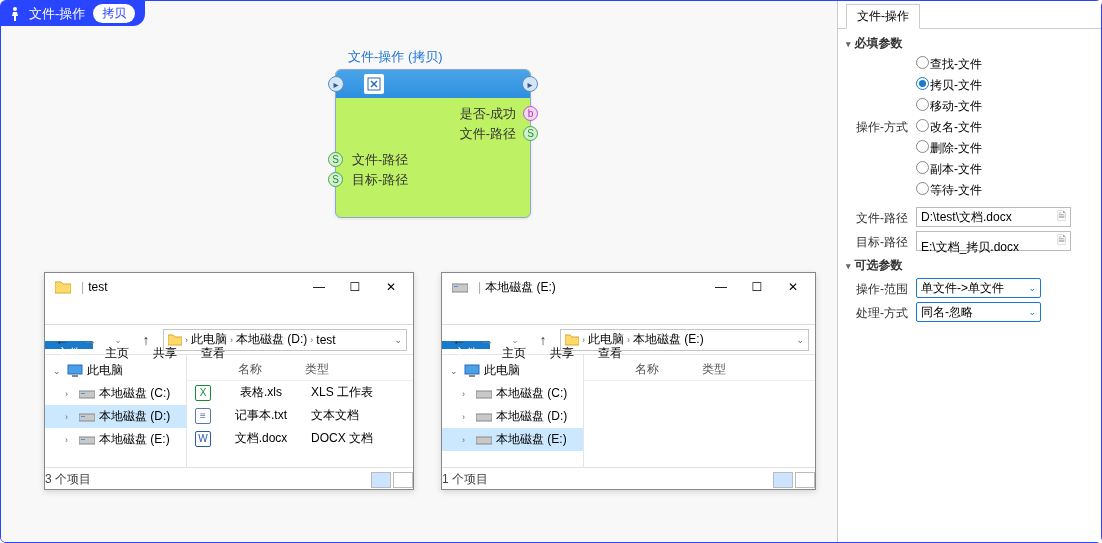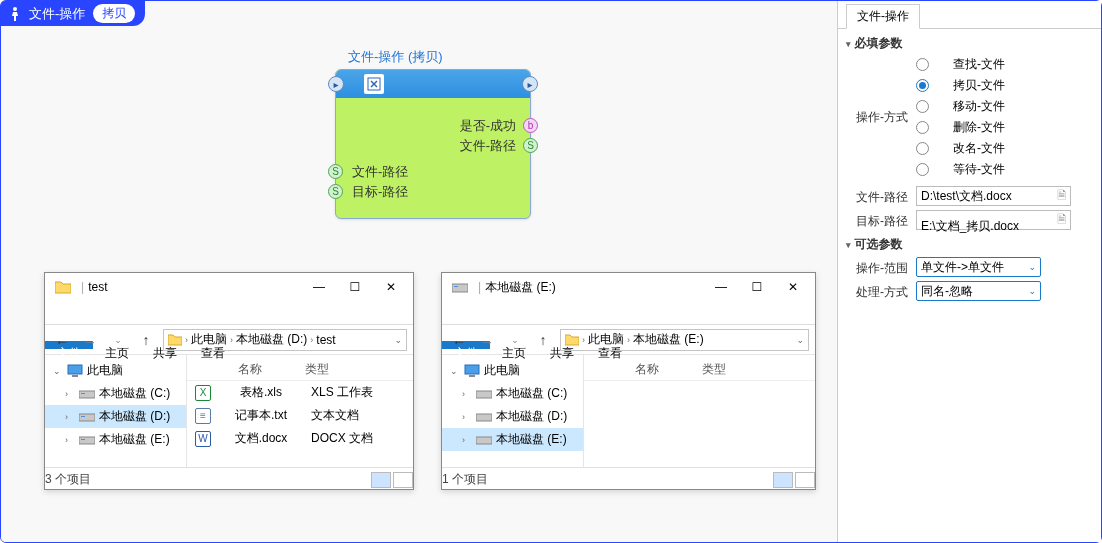--- a/index.html
+++ b/index.html
@@ -15,21 +15,21 @@
 .tag-bar .pill { background: #fff; color: #2945ff; border-radius: 10px; padding: 1px 9px; margin-left: 8px; font-size: 12px; font-weight: 500; }
 
 
 .node { position: absolute; top: 68px; left: 334px; width: 196px; border: 1px solid #8aa8d6; border-radius: 6px; background: #bef264; box-shadow: 0 1px 3px rgba(0,0,0,.1); }
 .node-title { position: absolute; top: -22px; left: 12px; color: #2074d8; font-size: 13px; }
 .node-header { background: linear-gradient(#4aa4e8, #2e8fe0); height: 28px; border-radius: 5px 5px 0 0; display: flex; align-items: center; padding: 0 4px; position: relative; }
 .node-header .doc-icon { width: 20px; height: 20px; background: #fff; border-radius: 2px; margin-left: 24px; display:flex; align-items:center; justify-content:center; }
 .node-port { width: 16px; height: 16px; border-radius: 50%; background: #d6e5f5; border: 1px solid #5a8dc8; display: flex; align-items: center; justify-content: center; font-size: 10px; color: #2a5a9a; position: absolute; }
 .node-port.left { left: -8px; top: 6px; }
 .node-port.right { right: -8px; top: 6px; }
-.node-body { padding: 6px 0 16px; position: relative; font-size: 13px; color: #333; margin-top: 12px; }
+.node-body { padding: 6px 0 27px; position: relative; font-size: 13px; color: #333; }
 .node-out { text-align: right; padding-right: 14px; line-height: 20px; position: relative; }
 .node-out .dot { position: absolute; right: -8px; width: 15px; height: 15px; border-radius: 50%; font-size: 10px; display:flex;align-items:center;justify-content:center; top: 2px; }
 .dot-b { background: #f2d9f2; border: 1px solid #c850c8; color: #b030b0; }
 .dot-s { background: #d3f0d3; border: 1px solid #4aa84a; color: #2a8a2a; }
 .node-in { position: relative; padding-left: 16px; line-height: 20px; }
 .node-in .dot { position: absolute; left: -8px; top: 2px; width: 15px; height: 15px; border-radius: 50%; font-size: 10px; display:flex;align-items:center;justify-content:center; }
 
 
 .explorer { position: absolute; width: 370px; height: 218px; background: #fff; border: 1px solid #888; box-shadow: 0 2px 6px rgba(0,0,0,.15); font-size: 12px; }
 .explorer.e1 { top: 271px; left: 43px; }
@@ -69,21 +69,21 @@
 
 
 .panel-tab { display: inline-block; border: 1px solid #ccc; border-bottom: 1px solid #fff; padding: 3px 10px; margin-left: 8px; background: #fff; position: relative; top: 1px; }
 .panel-section { padding: 6px 8px; }
 .section-head { display: flex; align-items: center; gap: 4px; font-weight: bold; color: #333; margin-bottom: 4px; }
 .section-head .tri { font-size: 9px; color: #666; }
 .param-row { display: flex; align-items: flex-start; margin-bottom: 4px; }
 .param-label { width: 70px; text-align: right; padding-right: 8px; color: #333; padding-top: 3px; }
 .param-ctrl { flex: 1; }
 .radio-list { display: flex; flex-direction: column; gap: 4px; padding-top: 0; }
-.radio-item { display: flex; align-items: center; gap: 24px; }
+.radio-item { display: flex; align-items: flex-start; gap: 1px; }
 .radio { width: 13px; height: 13px; border: 1px solid #888; border-radius: 50%; display: flex; align-items: center; justify-content: center; }
 .radio.checked::after { content: ""; width: 7px; height: 7px; background: #1979ca; border-radius: 50%; }
 .radio.checked { border-color: #1979ca; }
 .text-field { border: 1px solid #bbb; height: 20px; display: flex; align-items: center; padding: 0 4px; gap: 4px; width: 155px; }
 .text-field .doc-glyph { color: #888; font-size: 11px; margin-left: auto; }
 .select-field { border: 1px solid #1979ca; height: 20px; display: flex; align-items: center; padding: 0 4px; width: 125px; justify-content: space-between; border-radius: 2px; }
 .select-field .chev { color: #1979ca; font-size: 9px; }
 
 svg { display: block; }
 </style>
@@ -343,25 +343,29 @@
           <div class="radio-item">
               <div class="radio checked"></div>
               <span>拷贝-文件</span>
             </div>
           <div class="radio-item">
               <div class="radio"></div>
               <span>移动-文件</span>
             </div>
           <div class="radio-item">
               <div class="radio"></div>
+              <span>改名-文件</span>
+            </div>
+          <div class="radio-item">
+              <div class="radio"></div>
               <span>删除-文件</span>
             </div>
           <div class="radio-item">
               <div class="radio"></div>
-              <span>改名-文件</span>
+              <span>副本-文件</span>
             </div>
           <div class="radio-item">
               <div class="radio"></div>
               <span>等待-文件</span>
             </div>
         </div>
       </div>
       <div class="param-row" style="margin-top:8px;">
         <div class="param-label">文件-路径</div>
         <div class="text-field">

